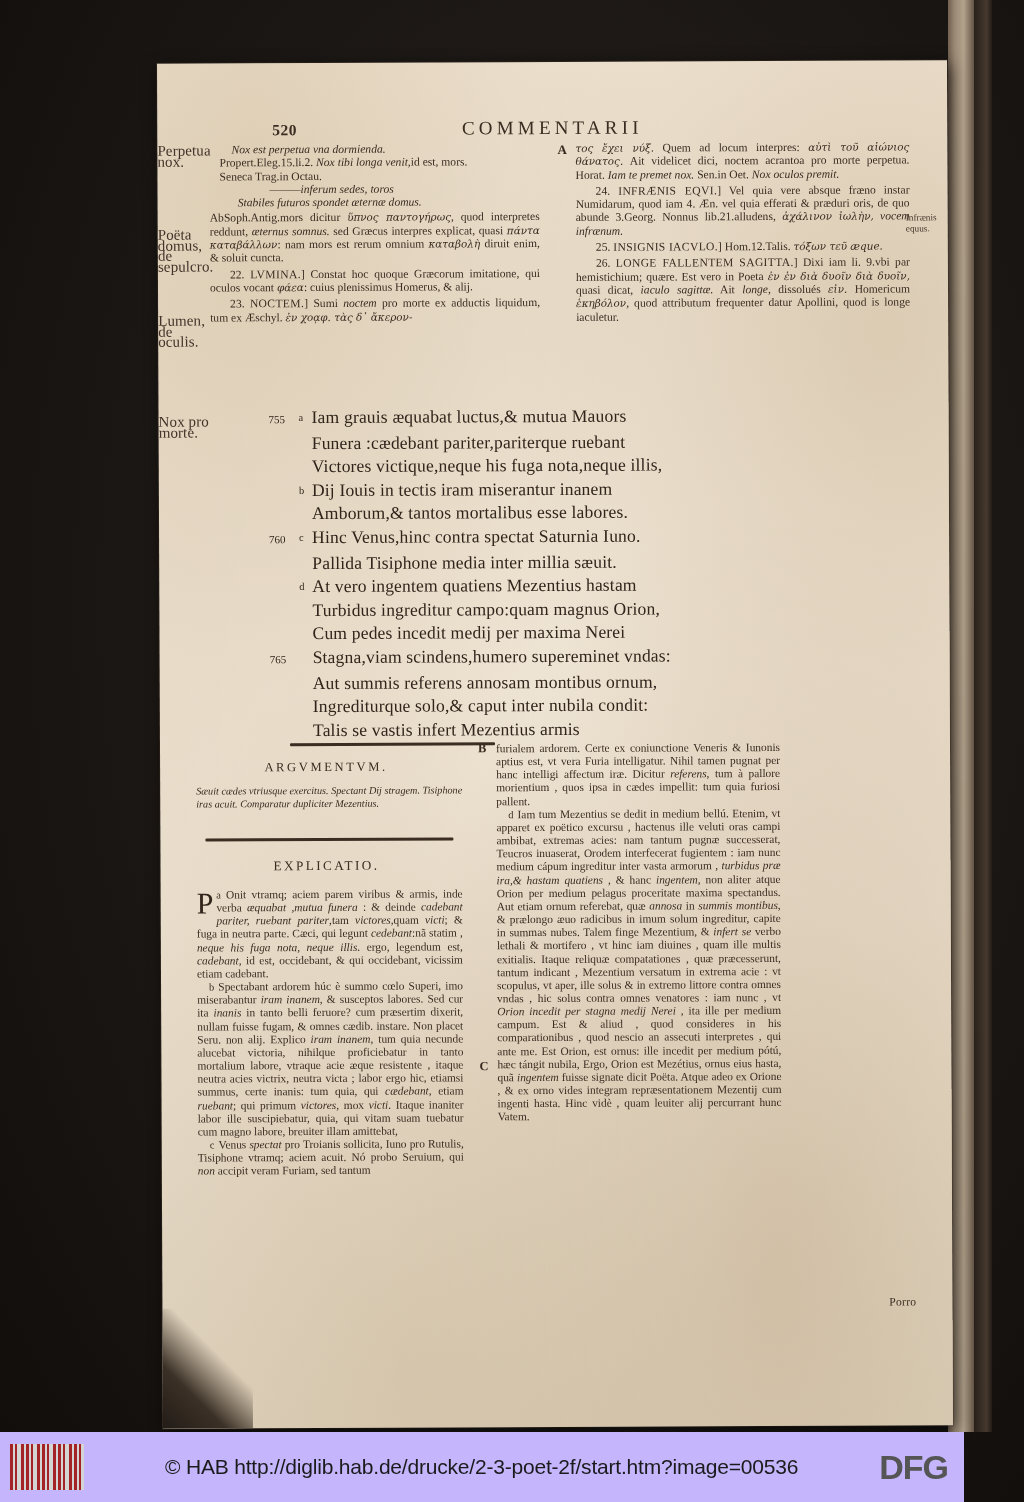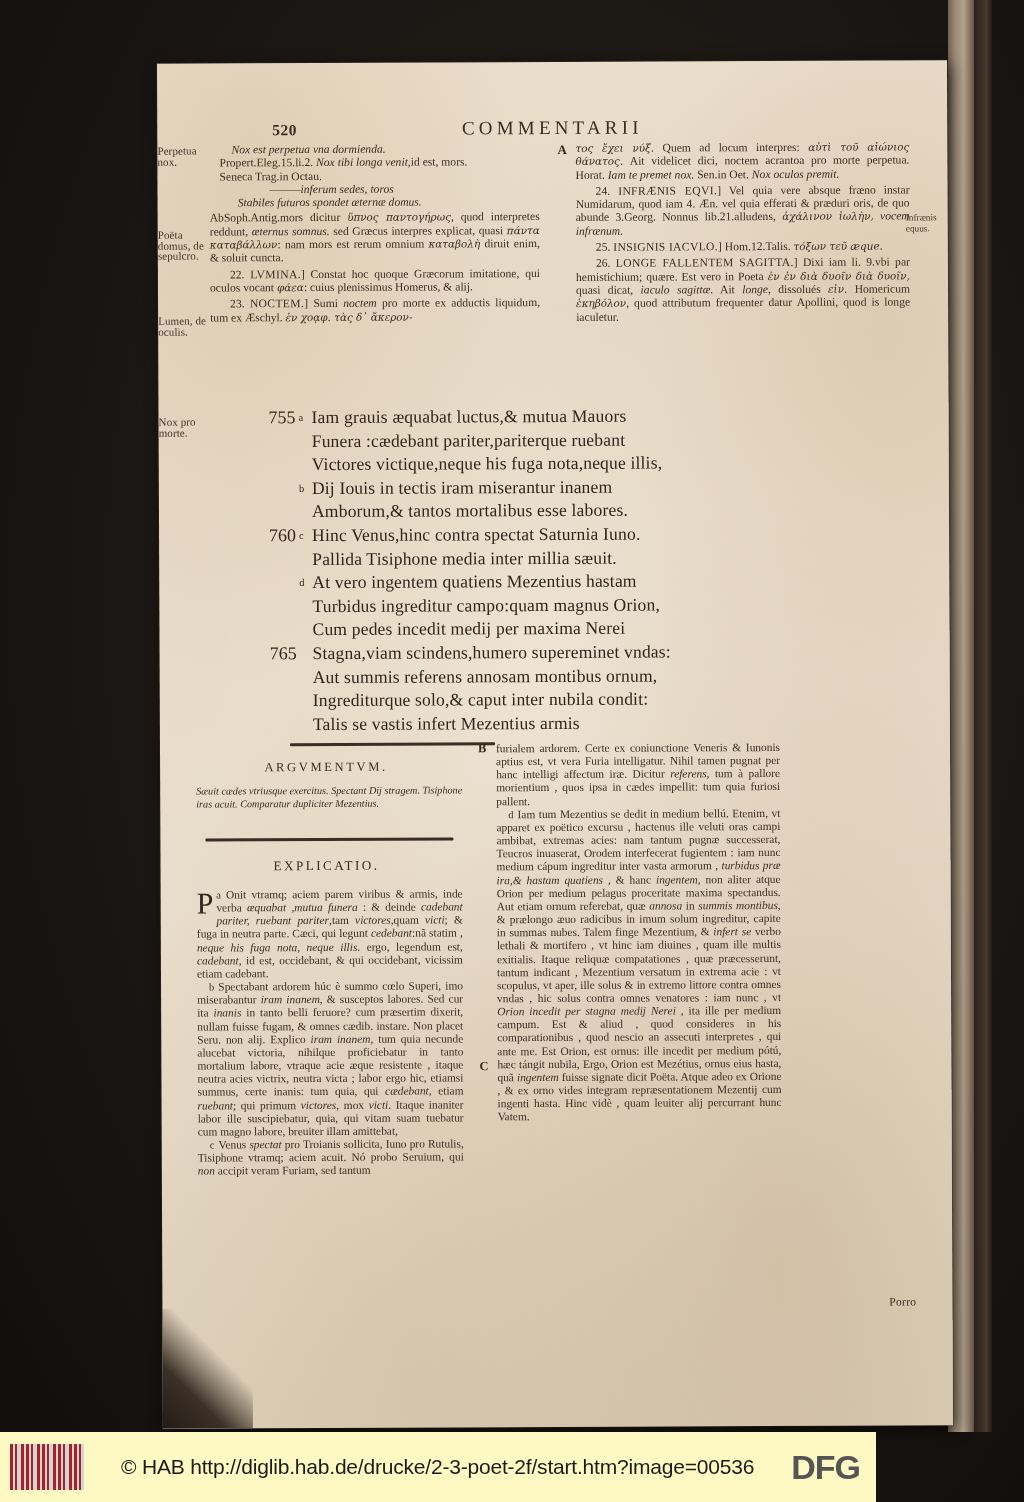--- a/index.html
+++ b/index.html
@@ -66,21 +66,21 @@
   }
 
   
   .top-cols{position:absolute;top:80px;left:52px;width:700px;height:305px;}
   .col{position:absolute;top:0;}
   .col-left{left:0;width:330px;}
   .col-right{left:366px;width:334px;}
 
   .marginal{
     position:absolute;left:-52px;width:58px;
-    font-size:11px;line-height:10.6px;color:#42342a;letter-spacing:.1px;
+    font-size:15px;line-height:10.6px;color:#42342a;letter-spacing:.1px;
   }
   .marginal-right{
     position:absolute;right:-52px;width:56px;text-align:left;
     font-size:9.3px;line-height:10.6px;color:#42342a;
   }
   .cmt{font-size:11.6px;line-height:13.3px;color:#3a2c21;text-align:justify;}
   .cmt p{margin:0 0 0 0;text-indent:0;}
   .ital{font-style:italic;}
   .sc{font-variant:small-caps;letter-spacing:.35px;}
   .grk{font-family:"DejaVu Serif",serif;font-size:10.4px;font-style:italic;}
@@ -88,21 +88,21 @@
   .colletter{
     position:absolute;font-size:13px;font-weight:600;color:#3a2c21;
   }
 
   
   #verse-block{
     position:absolute;left:110px;top:343px;width:530px;
     font-size:17.6px;line-height:23.6px;color:#30241b;letter-spacing:.15px;
   }
   #verse-block .vline{white-space:nowrap;}
-  .vnum{display:inline-block;width:30px;margin-left:-30px;font-size:18px;letter-spacing:0;}
+  .vnum{display:inline-block;width:30px;margin-left:-30px;font-size:11px;letter-spacing:0;}
   .vlet{display:inline-block;width:13px;font-size:10.5px;vertical-align:2px;}
   .vindent{padding-left:30px;}
 
   
   .rule{
     position:absolute;height:2.5px;background:#3b2d22;border-radius:1px;
   }
 
   
   #argumentum-head{
@@ -134,22 +134,22 @@
   }
   .sidemark{
     position:absolute;font-size:12.5px;color:#3a2c21;font-weight:600;
   }
   .catchword{
     position:absolute;right:36px;top:1235px;font-size:11.6px;color:#3a2c21;letter-spacing:.3px;
   }
 
   
   #footer-bar{
-    position:absolute;left:0;bottom:0;width:876px;height:70px;
-    background:#fef9c3;display:flex;align-items:center;
+    position:absolute;left:0;bottom:0;width:964px;height:70px;
+    background:#c4b5fd;display:flex;align-items:center;
   }
   #hab-barcode{
     width:74px;height:46px;margin-left:10px;flex:0 0 auto;
     background:repeating-linear-gradient(to right,
       #a42326 0px,#a42326 3px, #d4d4d4 3px,#d4d4d4 5px,
       #a42326 5px,#a42326 7px, #d4d4d4 7px,#d4d4d4 11px,
       #a42326 11px,#a42326 14px,#d4d4d4 14px,#d4d4d4 16px);
   }
   #footer-credit{
     flex:1 1 auto;text-align:center;

